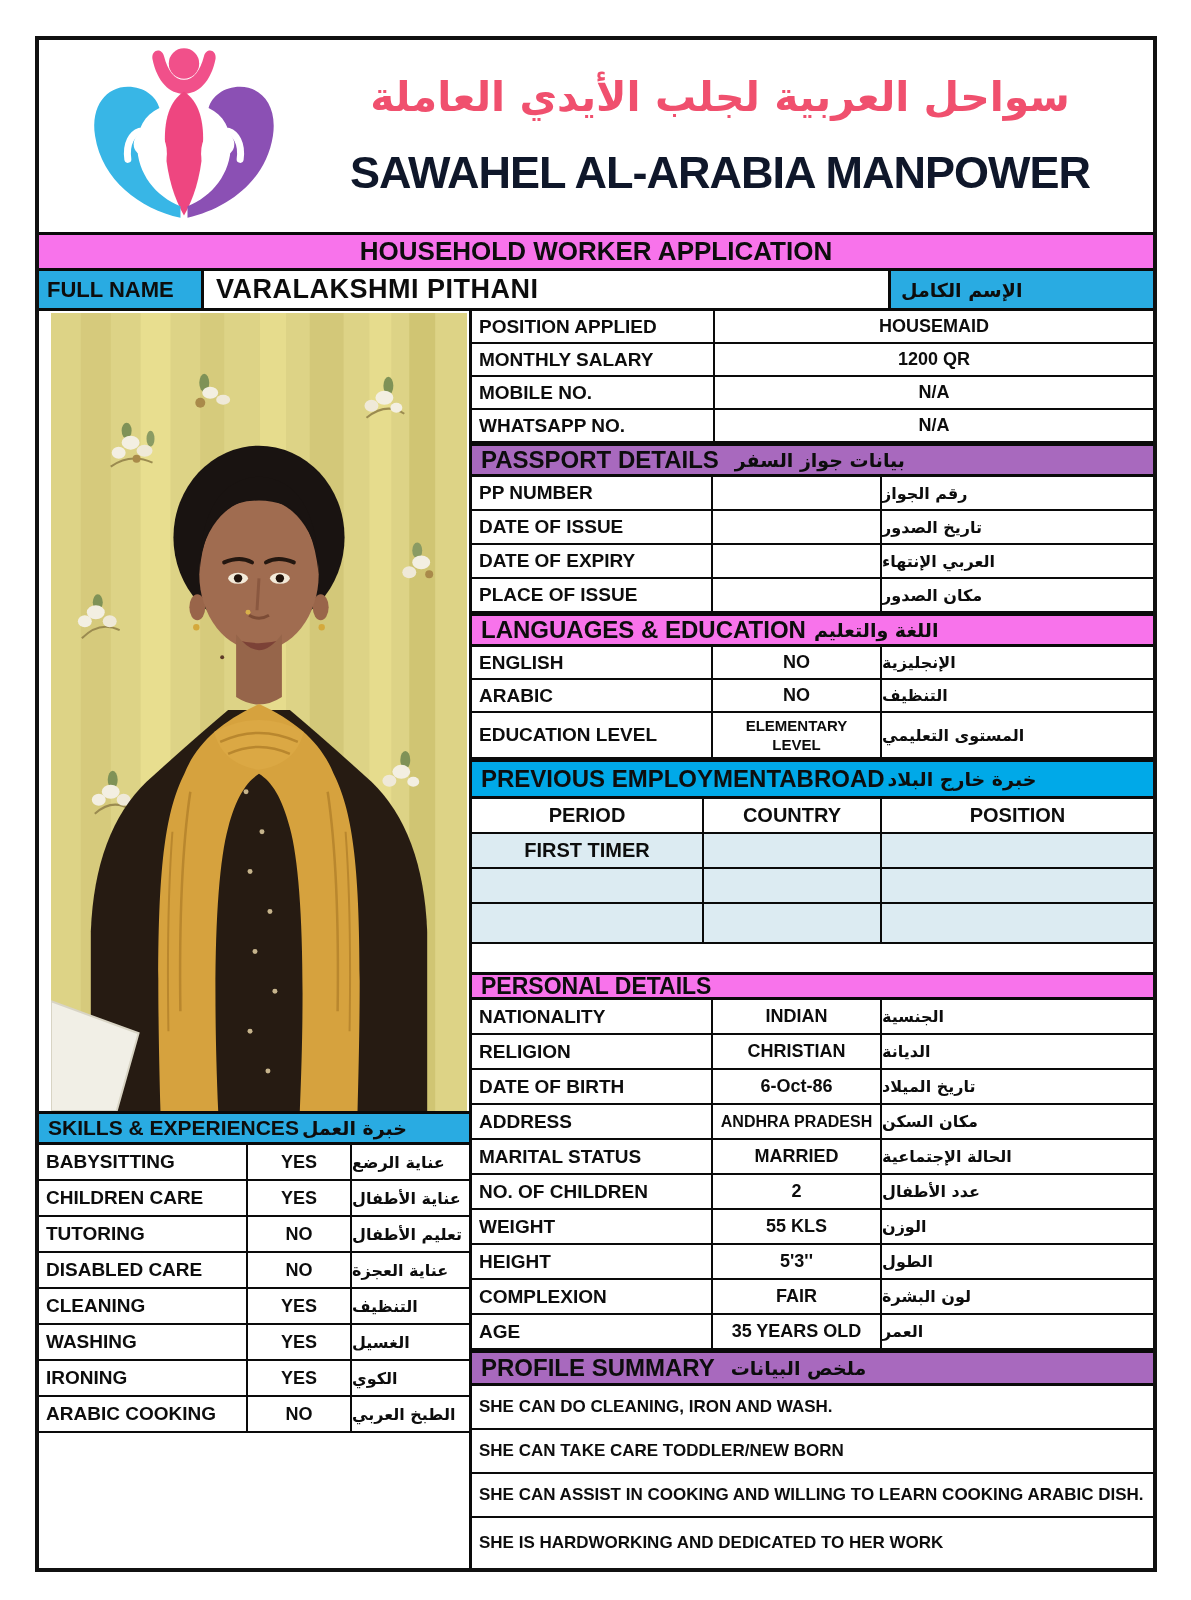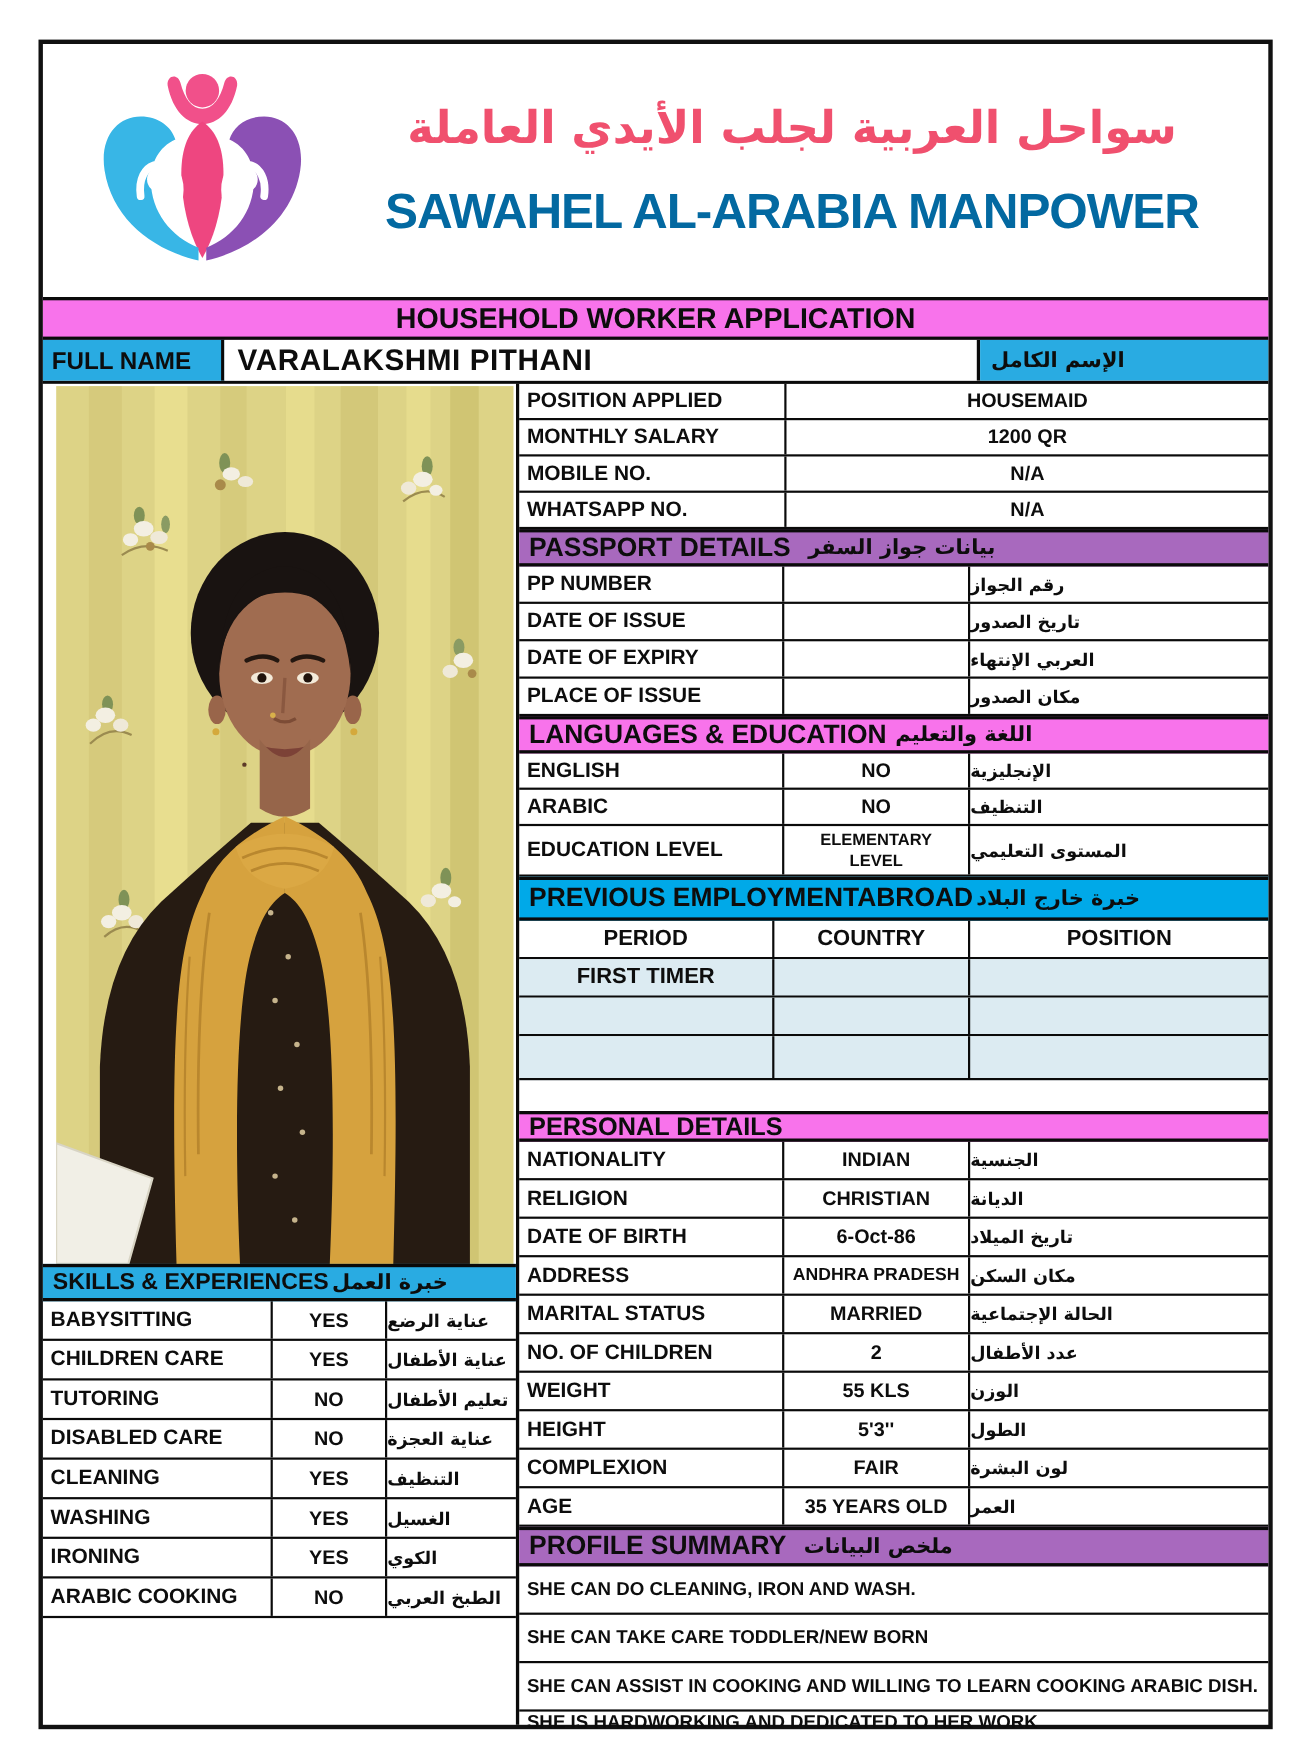--- a/index.html
+++ b/index.html
@@ -2,25 +2,25 @@
 <html><head>
 <meta charset="utf-8">
 <style>
   html,body{margin:0;padding:0;background:#fff;}
   body{width:1191px;height:1600px;position:relative;font-family:"Liberation Sans",sans-serif;color:#0d0d0d;}
   .frame{position:absolute;left:35px;top:36px;width:1122px;height:1536px;border:4px solid #111;
          box-sizing:border-box;display:flex;flex-direction:column;background:#fff;}
   *{box-sizing:border-box;}
 
   
-  .header{height:230px;display:flex;align-items:center;flex:0 0 auto;}
+  .header{height:192px;display:flex;align-items:center;flex:0 0 auto;}
   .logo{width:262px;height:214px;flex:0 0 auto;padding:4px 0 0 28px;}
   .titles{flex:1;display:flex;flex-direction:column;align-items:center;justify-content:center;gap:26px;padding-right:14px;}
   .ar-title{font-family:"DejaVu Sans",sans-serif;font-size:41px;font-weight:bold;color:#f0506e;direction:rtl;}
-  .en-title{font-size:45px;font-weight:800;color:#0369a1;letter-spacing:-1px;white-space:nowrap;}
+  .en-title{font-size:45px;font-weight:800;color:#0f172a;letter-spacing:-1px;white-space:nowrap;}
 
   
   .banner{display:flex;align-items:center;padding-left:9px;font-weight:800;font-size:24px;
           border-top:3px solid #0a0a0a;border-bottom:3px solid #0a0a0a;flex:0 0 auto;}
   .banner .ar-inline{font-family:"DejaVu Sans",sans-serif;font-size:19px;font-weight:bold;margin-left:16px;direction:rtl;}
   .banner.tight .ar-inline{margin-left:3px;}
   .pink{background:#f873eb;}
   .purple{background:#a869be;}
   .cyan{background:#29abe2;}
   .blue{background:#00a9e8;}

